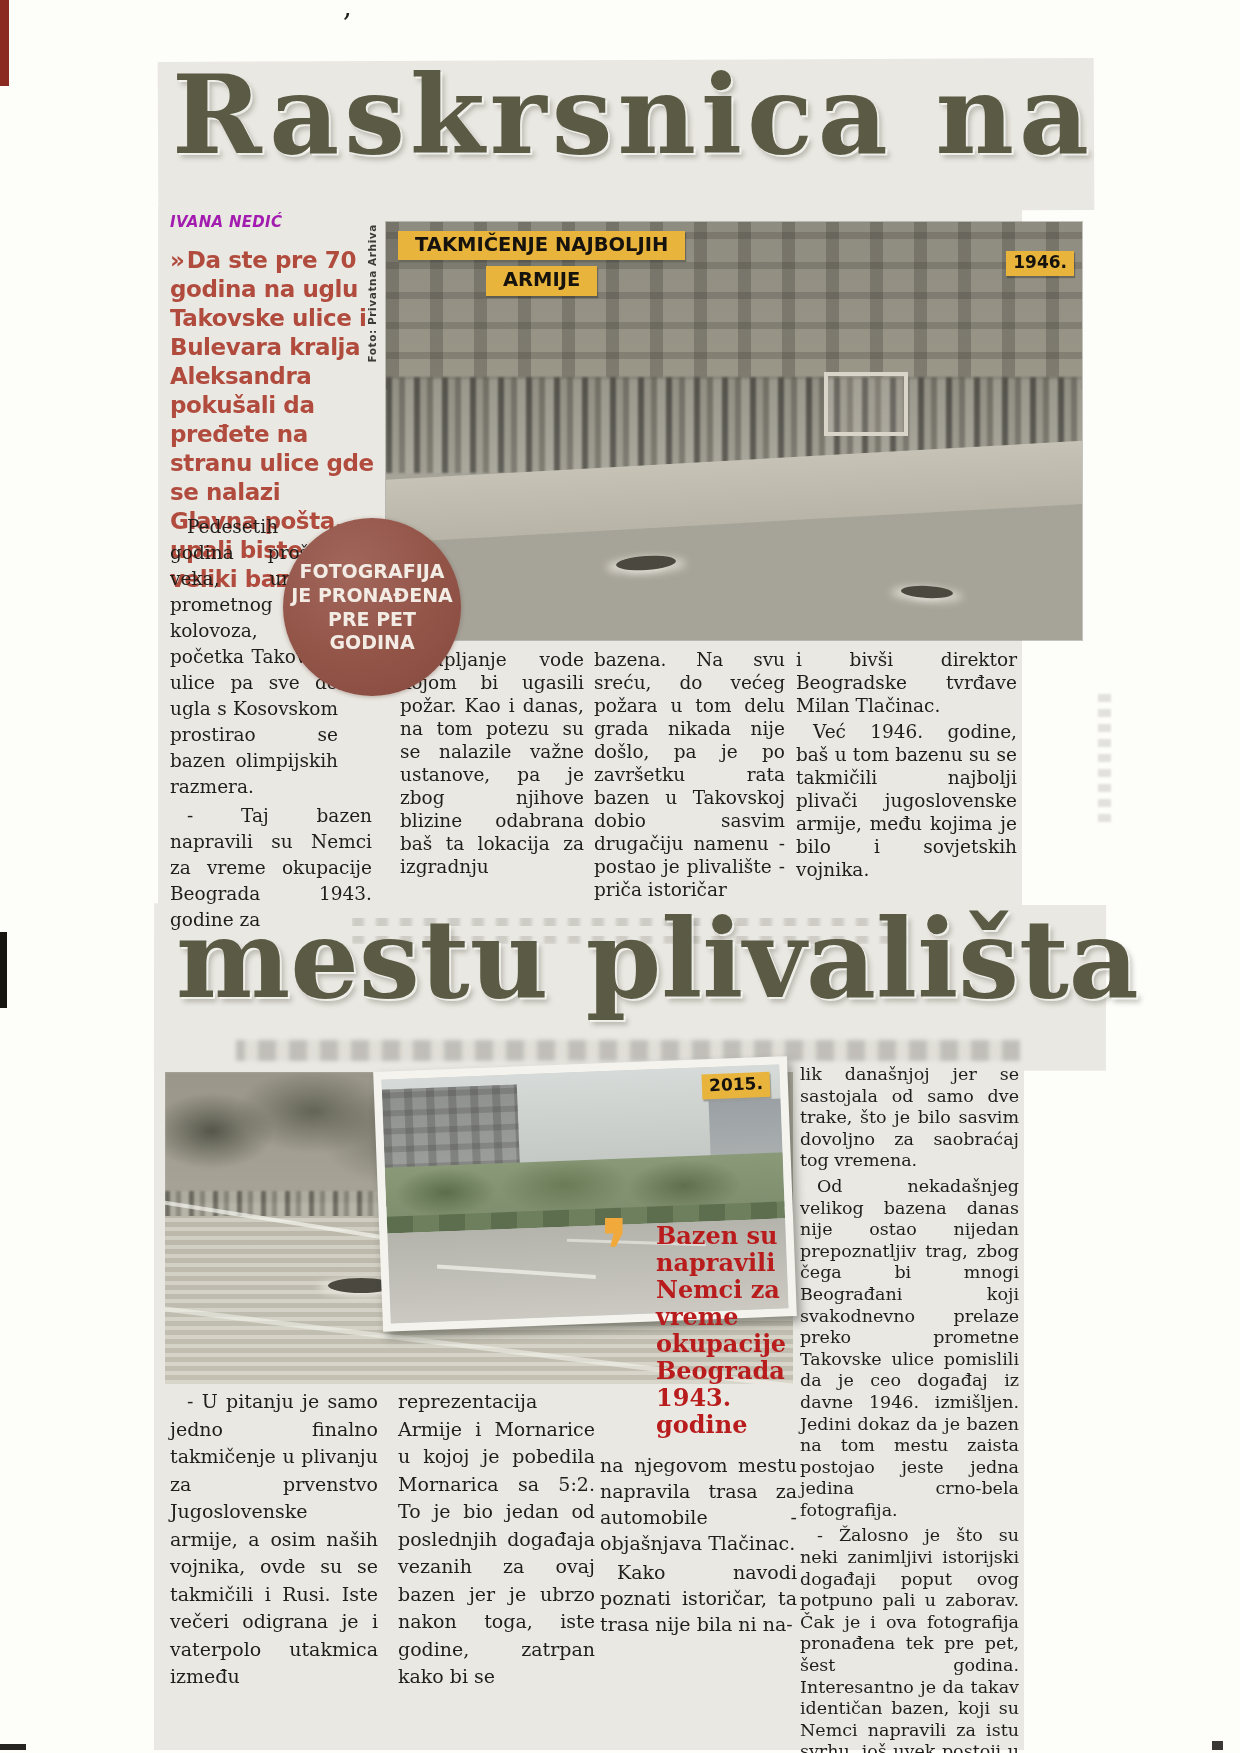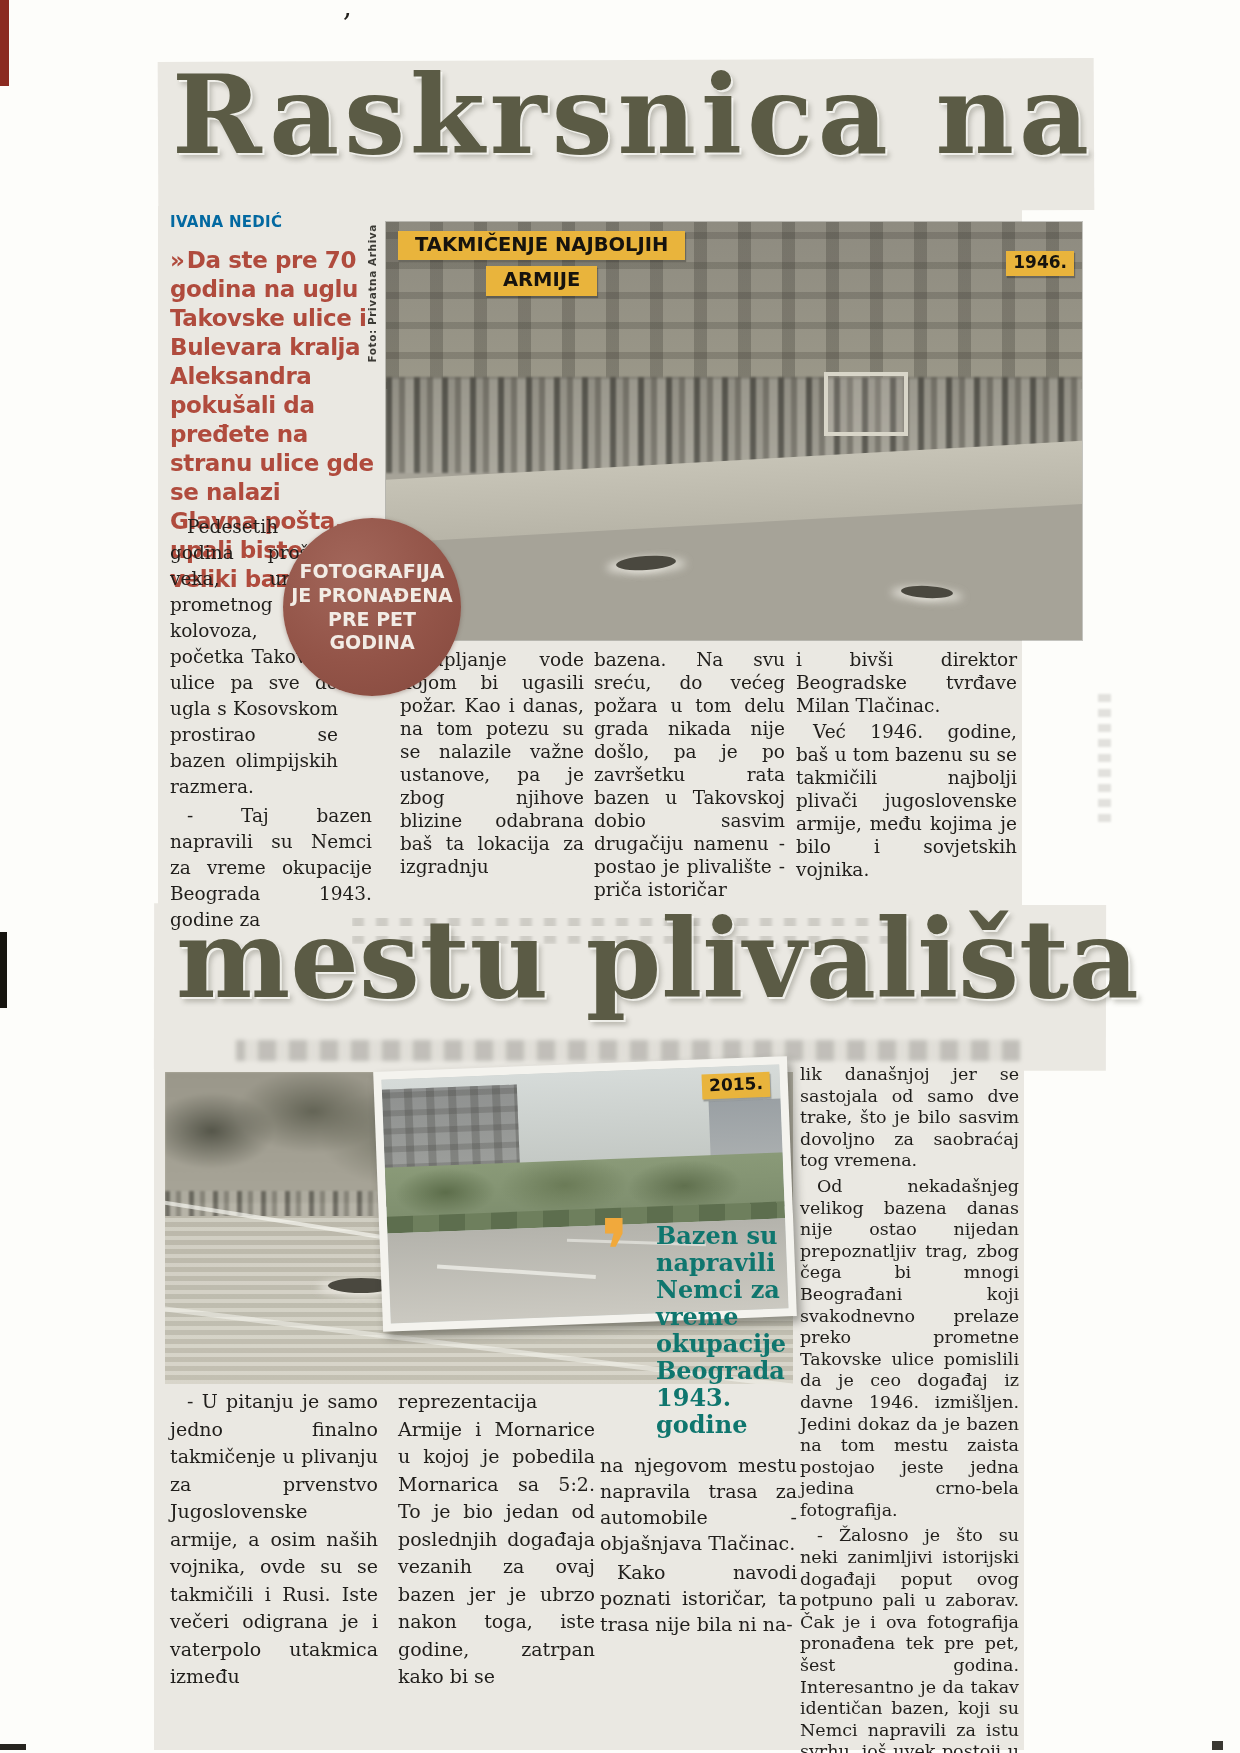--- a/index.html
+++ b/index.html
@@ -12,21 +12,21 @@
   #paper-head2 { left:154px; top:904px; width:952px; height:166px; transform:rotate(.1deg); }
   #paper-a2    { left:154px; top:1060px; width:870px; height:690px; }
 
   .headline { position:absolute; font-family:"DejaVu Serif", serif; font-weight:700;
               color:#5b5b45; white-space:nowrap;
               text-shadow:2px 2px 0 rgba(253,253,250,.75), 4px 5px 5px rgba(60,60,45,.28); }
   #headline1 { left:172px; top:52px;  font-size:108px; letter-spacing:5px; }
   #headline2 { left:176px; top:896px; font-size:108px; letter-spacing:0px; }
 
   #byline { position:absolute; left:170px; top:213px; font-family:"DejaVu Sans", sans-serif;
-            font-weight:700; font-size:15px; color:#0369a1; letter-spacing:.3px; }
+            font-weight:700; font-size:15px; color:#a21caf; letter-spacing:.3px;font-style:italic; }
 
   #lead { position:absolute; left:170px; top:246px; width:204px;
           font-family:"DejaVu Sans", sans-serif; font-weight:700; font-size:23px;
           line-height:29px; color:#b04b3d; letter-spacing:-.4px; }
   #lead .mark { letter-spacing:-2px; padding-right:4px; }
 
   .body-col { position:absolute; font-size:18.5px; line-height:23px; color:#201e1b; text-align:justify; }
   .body-col p + p { margin-top:3px; }
   .indent { text-indent:17px; }
   #col1 { left:170px; top:514px; width:202px; line-height:26px; }
@@ -130,21 +130,21 @@
     background:rgba(245,245,240,.7); transform:rotate(6deg); }
   .fg-mark2 { position:absolute; left:45%; top:70%; width:35%; height:3px;
     background:rgba(245,245,240,.55); transform:rotate(4deg); }
   #year2015 { position:absolute; right:10px; top:7px; }
 
   
   #quote { position:absolute; left:600px; top:1222px; width:206px; z-index:7; }
   .qmark { position:absolute; left:0; top:-14px; font-family:"DejaVu Sans", sans-serif;
            font-size:86px; line-height:86px; color:#f1a93c; font-weight:700; }
   .qtext { margin-left:56px; width:150px; font-family:"DejaVu Serif", serif; font-weight:700;
-           font-size:24px; line-height:27px; color:#0f766e; }
+           font-size:24px; line-height:27px; color:#b91c1c; }
 
   #s2col1 { left:170px; top:1388px; width:208px; font-size:19px; line-height:27.5px; }
   #s2col2 { left:398px; top:1388px; width:197px; font-size:19px; line-height:27.5px; }
   #s2col3 { left:600px; top:1452px; width:197px; font-size:19px; line-height:26px; }
   #s2col4 { left:800px; top:1064px; width:219px; font-size:17.5px; line-height:21.6px; }
   #s2col4 p + p { margin-top:4px; }
 
   
   .bleed { position:absolute; pointer-events:none; }
   #bleed1 { left:352px; top:914px; width:556px; height:30px; opacity:.45; filter:blur(1.6px);

